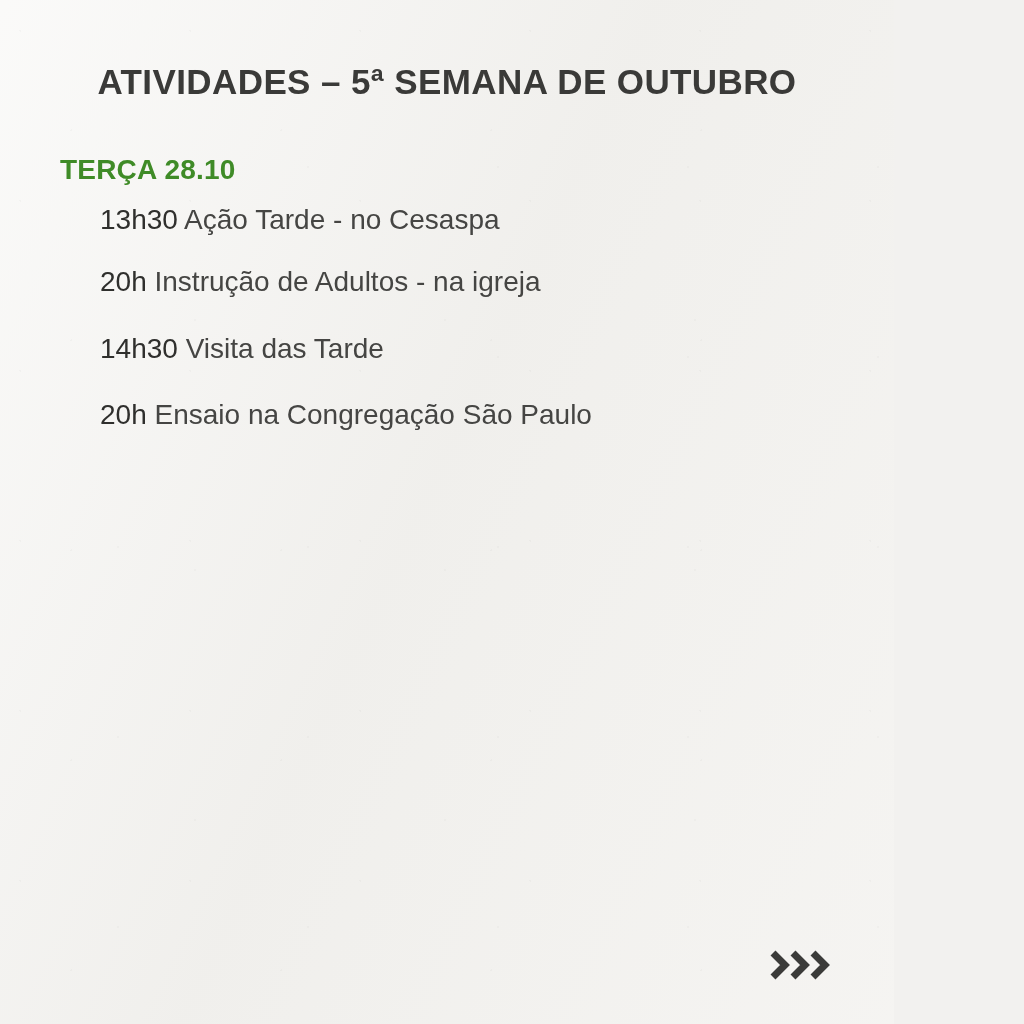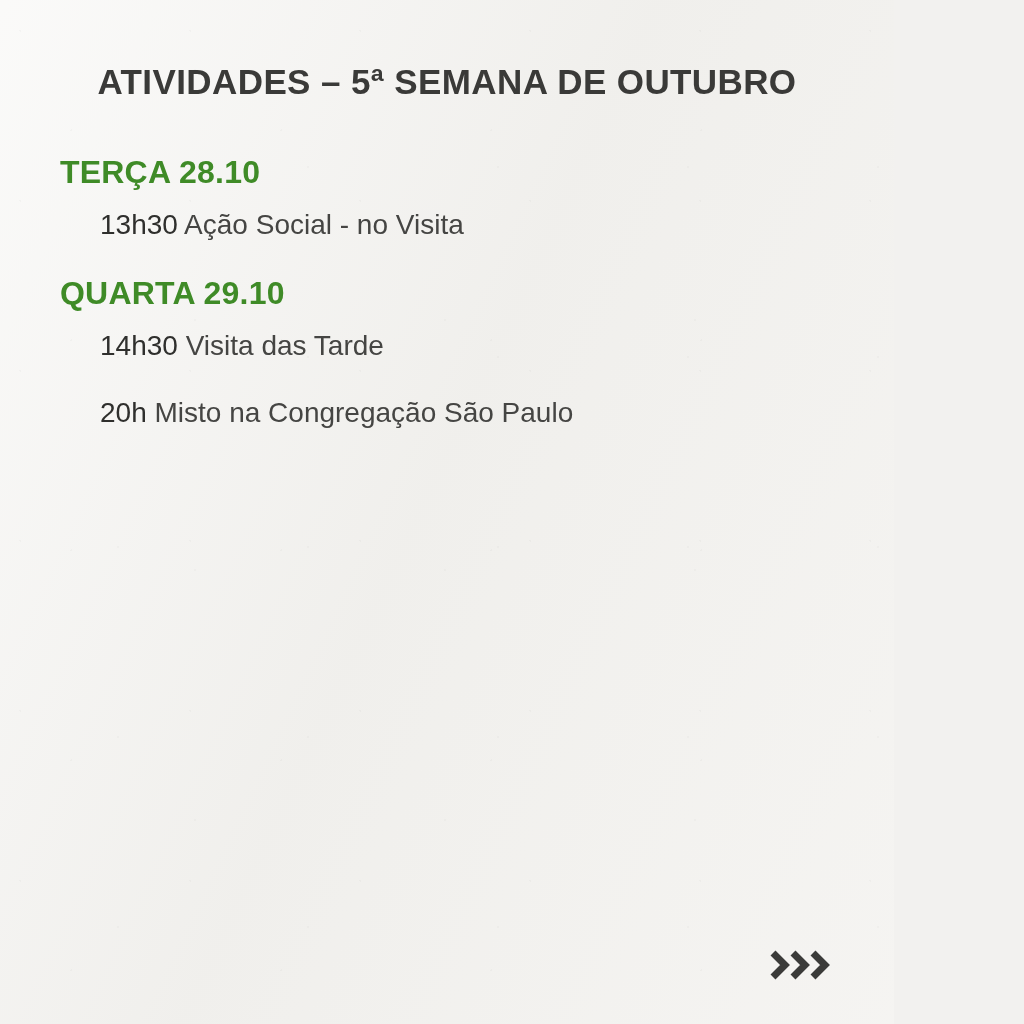--- a/index.html
+++ b/index.html
@@ -50,21 +50,21 @@
     left: 60px;
     top: 152px;
     right: 40px;
   }
 
   .day-block {
     margin-bottom: 6px;
   }
 
   .day-label {
-    font-size: 32px;
+    font-size: 28px;
     font-weight: 700;
     color: #3f8b27;
     letter-spacing: 0.2px;
     line-height: 1.28;
     margin-bottom: 14px;
   }
 
   .event-row {
     font-size: 28px;
     color: #3b3b39;
@@ -103,38 +103,41 @@
 
   <div id="title">ATIVIDADES – 5ª SEMANA DE OUTUBRO</div>
 
   <div id="schedule">
 
     <div class="day-block">
       <div class="day-label">TERÇA 28.10</div>
 
       <div class="event-row">
         <span class="event-time">13h30</span>
-        <span class="event-desc"> Ação Social - no Visita</span>
+        <span class="event-desc"> Ação Tarde - no Cesaspa</span>
+      </div>
+      <div class="event-row">
+        <span class="event-time">20h</span>
+        <span class="event-desc"> Instrução de Adultos - na igreja</span>
       </div>
     </div>
 
     <div class="day-block">
-      <div class="day-label">QUARTA 29.10</div>
 
       <div class="event-row">
         <span class="event-time">14h30</span>
         <span class="event-desc"> Visita das Tarde</span>
       </div>
     </div>
 
     <div class="day-block">
 
       <div class="event-row">
         <span class="event-time">20h</span>
-        <span class="event-desc"> Misto na Congregação São Paulo</span>
+        <span class="event-desc"> Ensaio na Congregação São Paulo</span>
       </div>
     </div>
 
   </div>
 
   <div id="chevrons">
     <svg width="64" height="34" viewBox="0 0 64 34" aria-hidden="true">
       <g fill="none" stroke="#3b3b39" stroke-width="7" stroke-linecap="butt" stroke-linejoin="miter">
         <polyline points="5,5 17,17 5,29"></polyline>
         <polyline points="25,5 37,17 25,29"></polyline>

